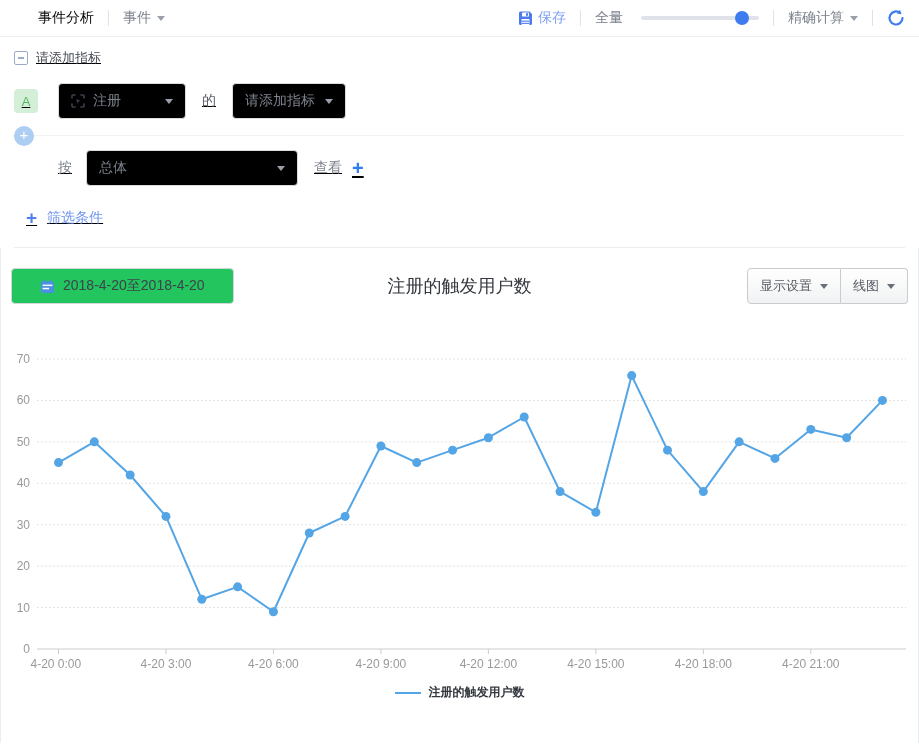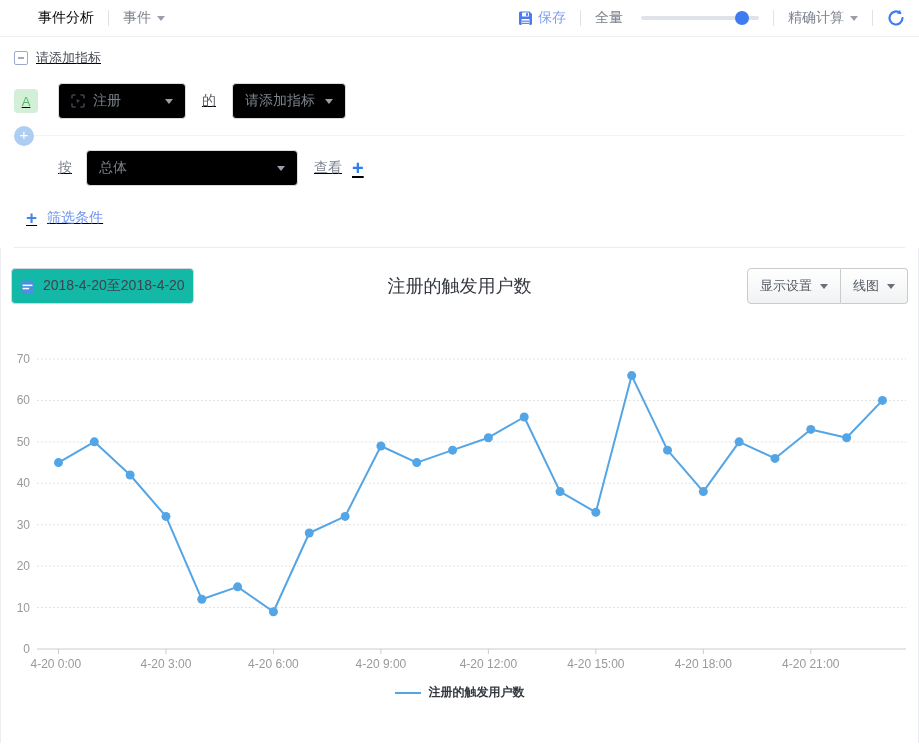--- a/index.html
+++ b/index.html
@@ -48,21 +48,21 @@
   .group-label { font-size:14px; color:#7c828c; margin-right:14px; }
   .dd-groupby { width:212px; justify-content:space-between; }
   .view-label { font-size:14px; color:#7c828c; margin-left:16px; }
   .plus-blue { color:#2e7cf0; font-size:20px; font-weight:bold; margin-left:10px; cursor:pointer; line-height:1; }
   .filter-row { display:flex; align-items:center; padding:22px 0 20px 12px; border-bottom:1px solid #ebedf0; }
   .filter-plus { color:#4c82ec; font-size:19px; font-weight:bold; line-height:1; margin-right:10px; cursor:pointer; }
   .filter-label { font-size:14px; color:#6d93ee; cursor:pointer; }
   
   .chart-panel { position:relative; border-left:1px solid #ebedf0; border-right:1px solid #ebedf0; height:495px; }
   .chart-header { position:relative; height:80px; padding:20px 10px 0 10px; }
-  .date-btn { display:inline-flex; align-items:center; height:36px; padding:0 8px; background:#14b8a6;
+  .date-btn { display:inline-flex; align-items:center; height:36px; padding:0 28px; background:#22c55e;
     border:1px solid #d4d6d9; border-radius:4px; cursor:pointer; }
   .date-btn svg { margin-right:8px; }
   .date-text { font-size:14px; color:#3e434c; }
   .chart-title { position:absolute; left:0; right:0; top:26px; text-align:center; font-size:18px; color:#33373e; }
   .btn-group { position:absolute; right:10px; top:20px; display:flex;font-family:Liberation Serif, serif; }
   .cbtn { height:36px; padding:0 12px; display:flex; align-items:center; font-size:13px; color:#565b63;
     background:linear-gradient(#ffffff,#f1f2f3); border:1px solid #c9cccf; cursor:pointer; }
   .cbtn + .cbtn { border-left:none; }
   .cbtn:first-child { border-radius:4px 0 0 4px; }
   .cbtn:last-child { border-radius:0 4px 4px 0; }

